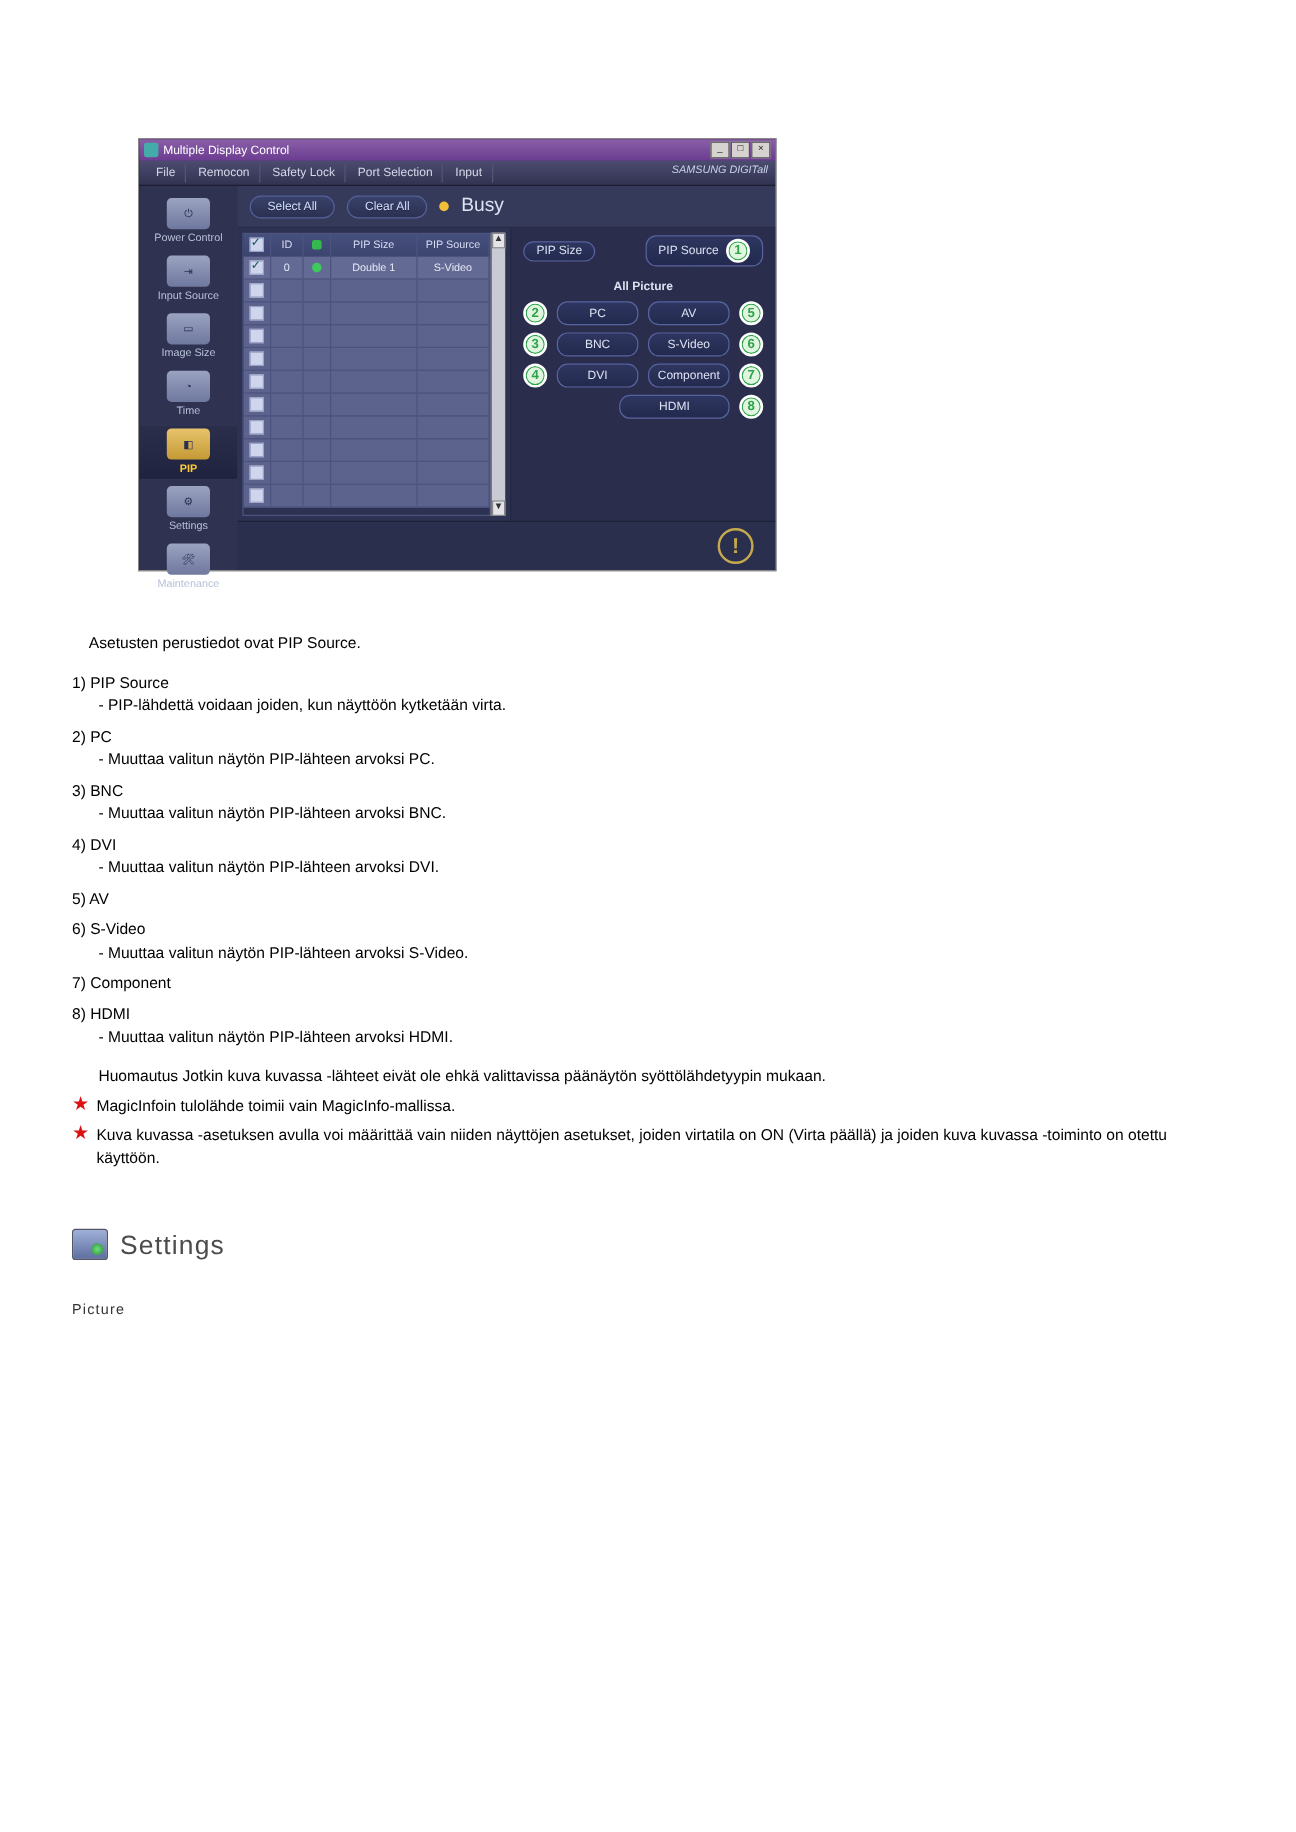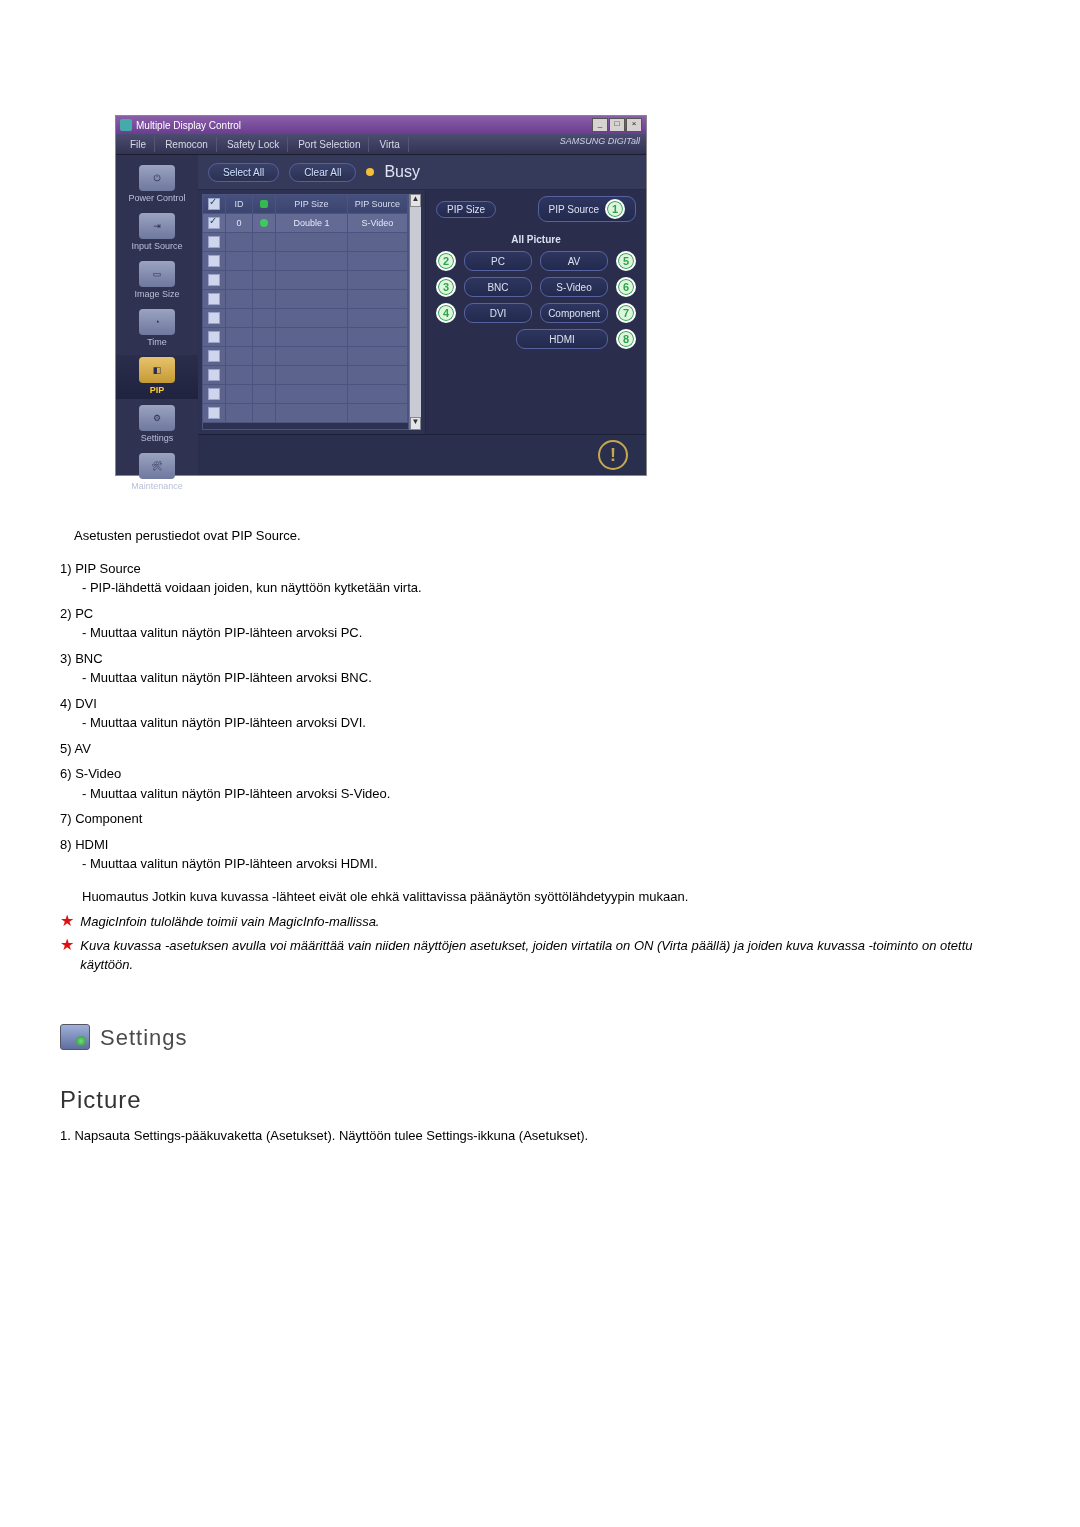--- a/index.html
+++ b/index.html
@@ -213,21 +213,21 @@
   .doc ol.mainlist { padding-left: 0; list-style: none; }
   .doc ol.mainlist > li { margin-bottom: 6px; }
   .doc ol.mainlist > li > .hd { display: inline; }
   .doc ol.mainlist > li > .desc { display: block; padding-left: 22px; }
   .doc ol.mainlist > li::before {
     content: attr(data-num) ") ";
   }
   .note { margin: 2px 0 6px 22px; }
   .star-line { display: flex; gap: 6px; margin: 4px 0; }
   .star-line .star { color: #d11; font-size: 16px; line-height: 18px; }
-  .star-line .tx { flex: 1; font-style: italic; }
+  .star-line .tx { flex: 1; }
 
   .section-head {
     display: flex; align-items: center; gap: 10px;
     margin-top: 46px;
   }
   .section-icon {
     width: 28px; height: 24px;
     background: linear-gradient(#9fb0d8,#5e6fa0);
     border: 1px solid #556; border-radius: 3px;
     position: relative;
@@ -239,21 +239,21 @@
   }
   .section-title {
     font-family: Verdana, Arial, sans-serif;
     color: #4b4b4b;
     font-size: 22px;
     letter-spacing: 1px;
   }
   .sub-title {
     font-family: Verdana, Arial, sans-serif;
     color: #333;
-    font-size: 24px;
+    font-size: 12px;
     margin-top: 28px;
     letter-spacing: 1px;
   }
   .sub-desc-list { margin-top: 8px; font-size: 13px; }
 </style>
 </head>
 <body>
 <div class="page">
 
 <div class="screenshot">
@@ -268,21 +268,21 @@
       <span class="win-btn">□</span>
       <span class="win-btn">×</span>
     </div>
   </div>
 
   <div class="menubar">
     <span class="mi">File</span>
     <span class="mi">Remocon</span>
     <span class="mi">Safety Lock</span>
     <span class="mi">Port Selection</span>
-    <span class="mi">Virta</span>
+    <span class="mi">Input</span>
     <span class="brand">SAMSUNG DIGITall</span>
   </div>
 
   <div class="app-body">
     <div class="sidebar">
       <div class="sb-item">
         <div class="sb-icon">⏻</div>
         <div class="sb-label">Power Control</div>
       </div>
       <div class="sb-item">
@@ -532,16 +532,15 @@
     <span class="star">★</span>
     <span class="tx">Kuva kuvassa -asetuksen avulla voi määrittää vain niiden näyttöjen asetukset, joiden virtatila on ON (Virta päällä) ja joiden kuva kuvassa -toiminto on otettu käyttöön.</span>
   </div>
 
   <div class="section-head">
     <span class="section-icon"></span>
     <span class="section-title">Settings</span>
   </div>
 
   <div class="sub-title">Picture</div>
-  <div class="sub-desc-list">1.  Napsauta Settings-pääkuvaketta (Asetukset). Näyttöön tulee Settings-ikkuna (Asetukset).</div>
 </div>
 
 </div>
 
 </body></html>

